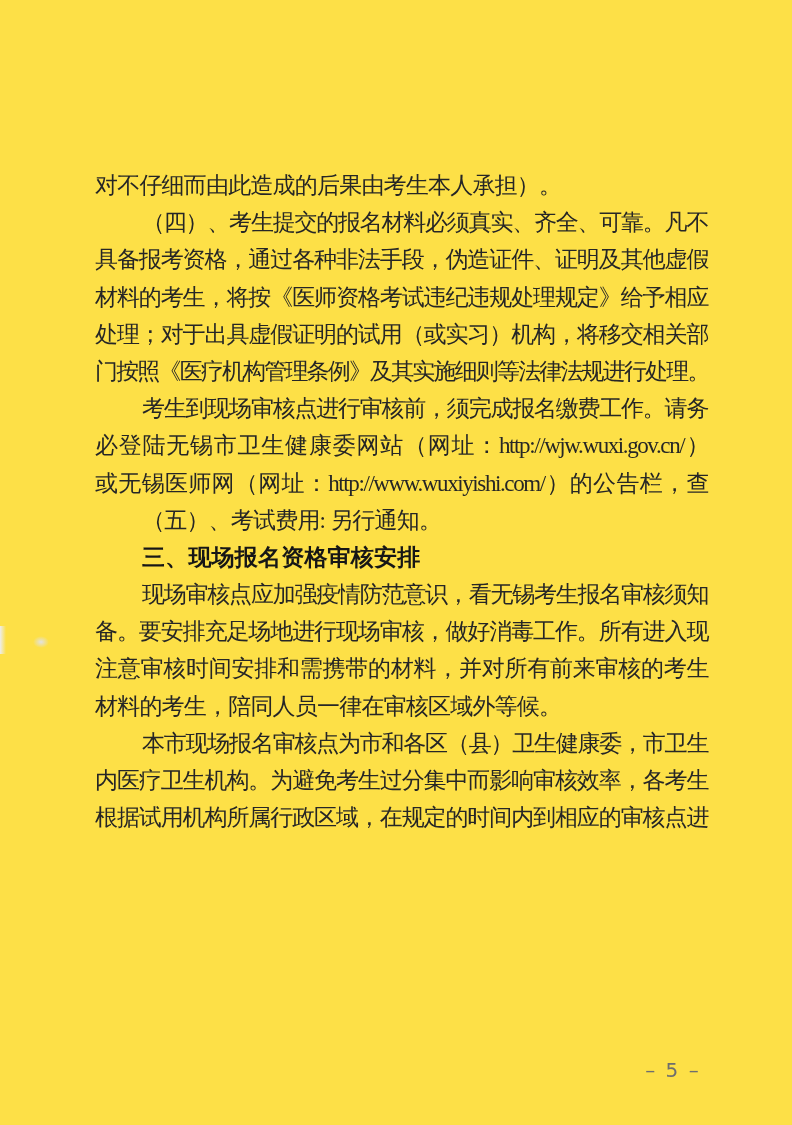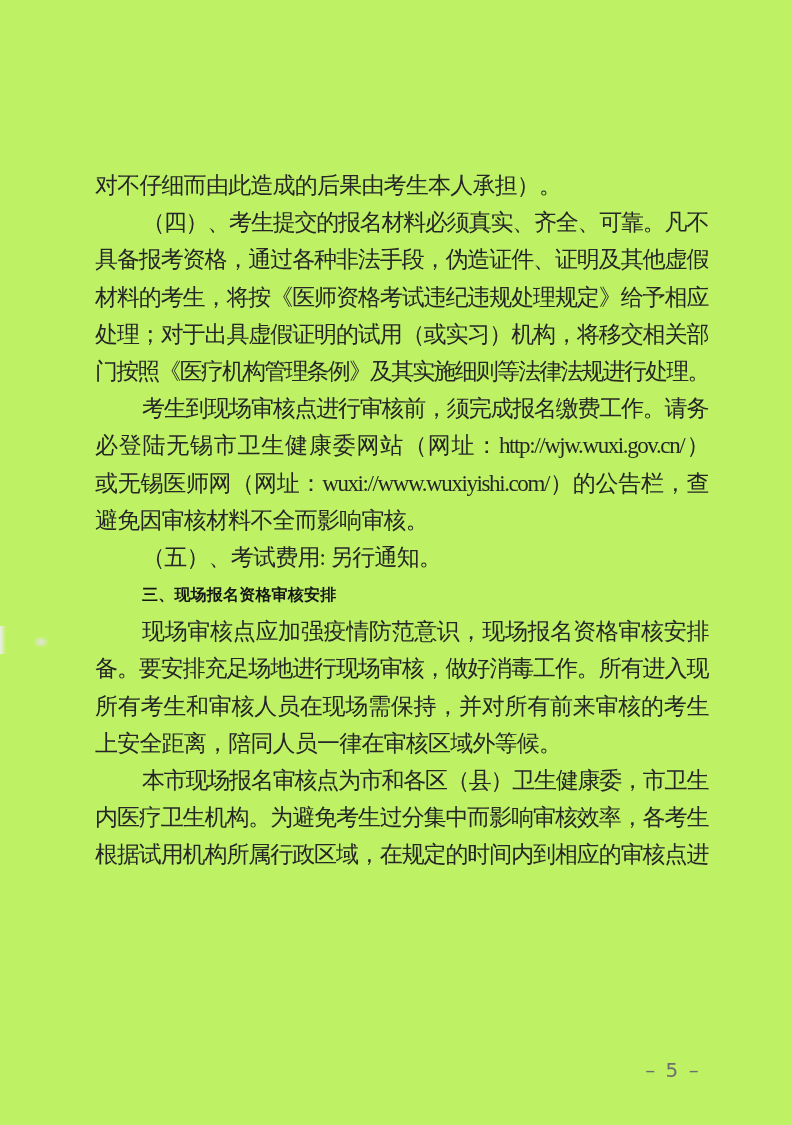--- a/index.html
+++ b/index.html
@@ -6,21 +6,21 @@
   body {
     width: 792px; height: 1125px;
     background: #ffffff;
     position: relative;
     overflow: hidden;
     font-family: "Liberation Serif", "DejaVu Serif", serif;
   }
   .page {
     position: absolute; left: 0; top: 0;
     width: 792px; height: 1125px;
-    background: #bef264;
+    background: #fde047;
   }
   .text-block {
     position: absolute;
     left: 95px; top: 167px;
     width: 613px;
   }
   .ln {
     height: 37.2px;
     line-height: 37.2px;
     font-size: 23px;
@@ -35,21 +35,21 @@
   }
   .ln.tight { letter-spacing: -2.4px; }
   .ln.end {
     text-align: left;
     letter-spacing: -0.8px;
   }
   .ln.indent { text-indent: 47px; font-family: Liberation Serif, serif; }
   .ln.heading {
     font-family: "Liberation Sans", "DejaVu Sans", sans-serif;
     font-weight: bold;
-    font-size: 16px;
+    font-size: 23px;
     color: #161616;
     letter-spacing: 0.2px;
     text-align: left;
   }
   .page-number {
     position: absolute;
     left: 628px; top: 1058px;
     width: 90px;
     text-align: center;
     font-size: 20px;
@@ -80,28 +80,27 @@
 <div class="page">
   <div class="text-block">
       <div class="ln end">对不仔细而由此造成的后果由考生本人承担）。</div>
       <div class="ln full indent">（四）、考生提交的报名材料必须真实、齐全、可靠。凡不</div>
       <div class="ln full">具备报考资格，通过各种非法手段，伪造证件、证明及其他虚假</div>
       <div class="ln full">材料的考生，将按《医师资格考试违纪违规处理规定》给予相应</div>
       <div class="ln full">处理；对于出具虚假证明的试用（或实习）机构，将移交相关部</div>
       <div class="ln full tight">门按照《医疗机构管理条例》及其实施细则等法律法规进行处理。</div>
       <div class="ln full indent">考生到现场审核点进行审核前，须完成报名缴费工作。请务</div>
       <div class="ln full">必登陆无锡市卫生健康委网站（网址：http://wjw.wuxi.gov.cn/）</div>
-      <div class="ln full">或无锡医师网（网址：wuxi://www.wuxiyishi.com/）的公告栏，查</div>
-      <div class="ln end">避免因审核材料不全而影响审核。</div>
+      <div class="ln full">或无锡医师网（网址：http://www.wuxiyishi.com/）的公告栏，查</div>
       <div class="ln end indent">（五）、考试费用: 另行通知。</div>
       <div class="ln heading indent">三、现场报名资格审核安排</div>
-      <div class="ln full indent">现场审核点应加强疫情防范意识，现场报名资格审核安排</div>
+      <div class="ln full indent">现场审核点应加强疫情防范意识，看无锡考生报名审核须知</div>
       <div class="ln full">备。要安排充足场地进行现场审核，做好消毒工作。所有进入现</div>
-      <div class="ln full">所有考生和审核人员在现场需保持，并对所有前来审核的考生</div>
-      <div class="ln end">上安全距离，陪同人员一律在审核区域外等候。</div>
+      <div class="ln full">注意审核时间安排和需携带的材料，并对所有前来审核的考生</div>
+      <div class="ln end">材料的考生，陪同人员一律在审核区域外等候。</div>
       <div class="ln full indent">本市现场报名审核点为市和各区（县）卫生健康委，市卫生</div>
       <div class="ln full">内医疗卫生机构。为避免考生过分集中而影响审核效率，各考生</div>
       <div class="ln full">根据试用机构所属行政区域，在规定的时间内到相应的审核点进</div>
     </div>
   <div class="speck s1"></div>
   <div class="speck s2"></div>
   <div class="page-number">– 5 –</div>
 </div>
 
 </body></html>

